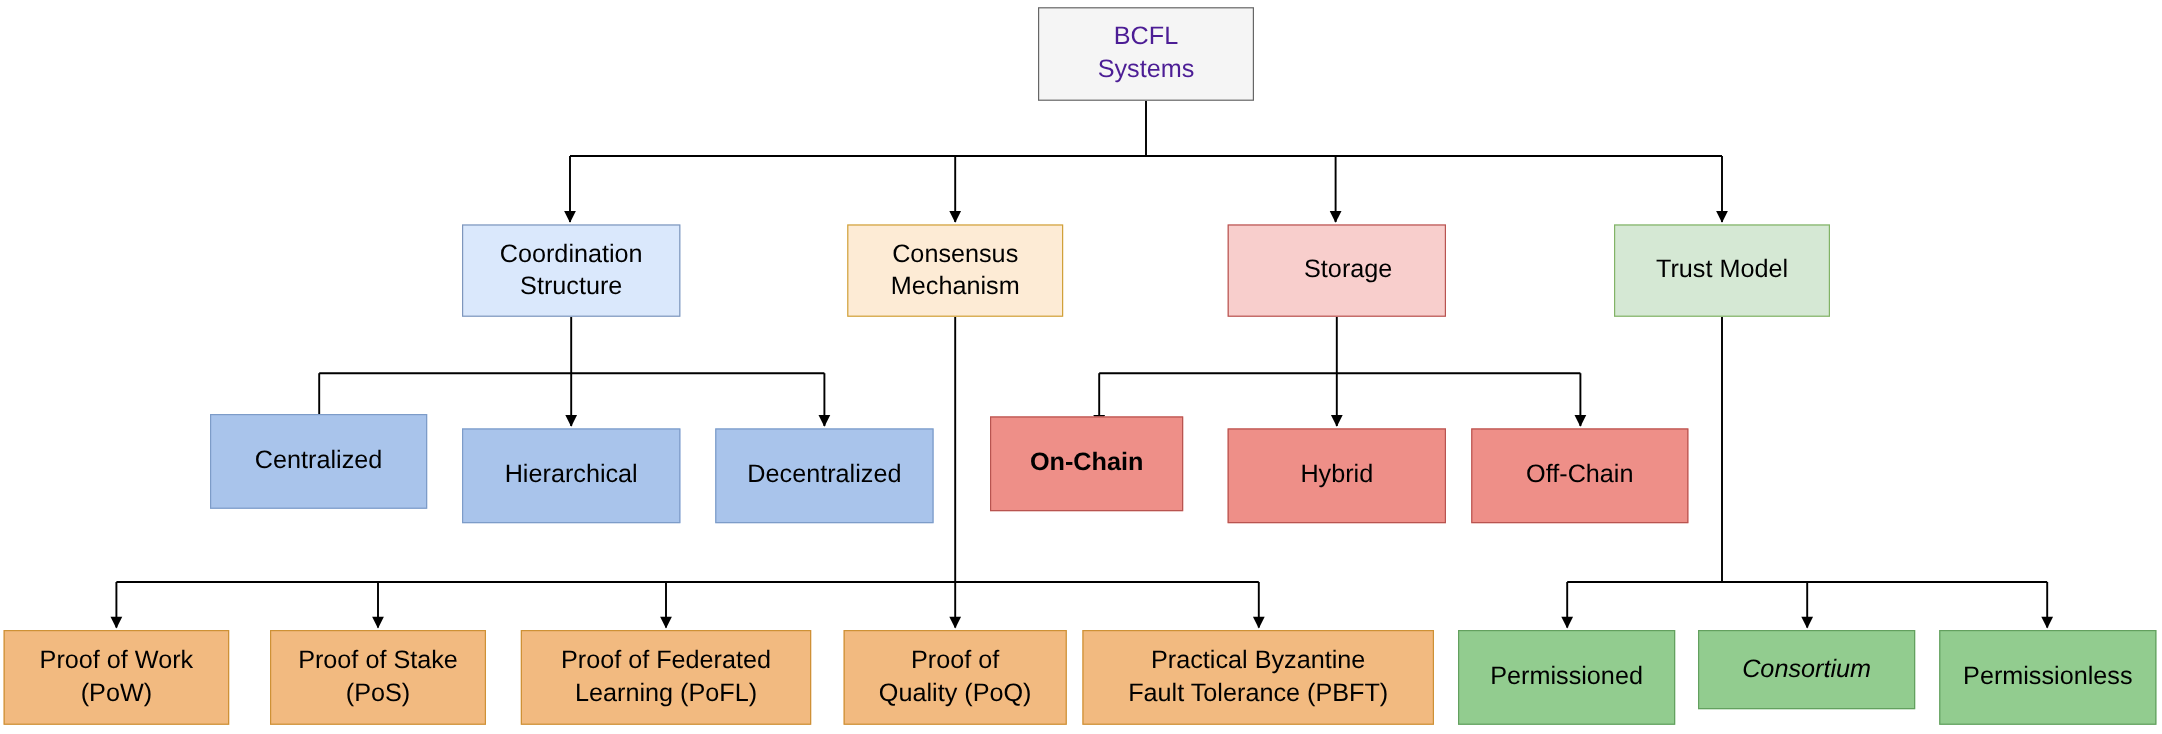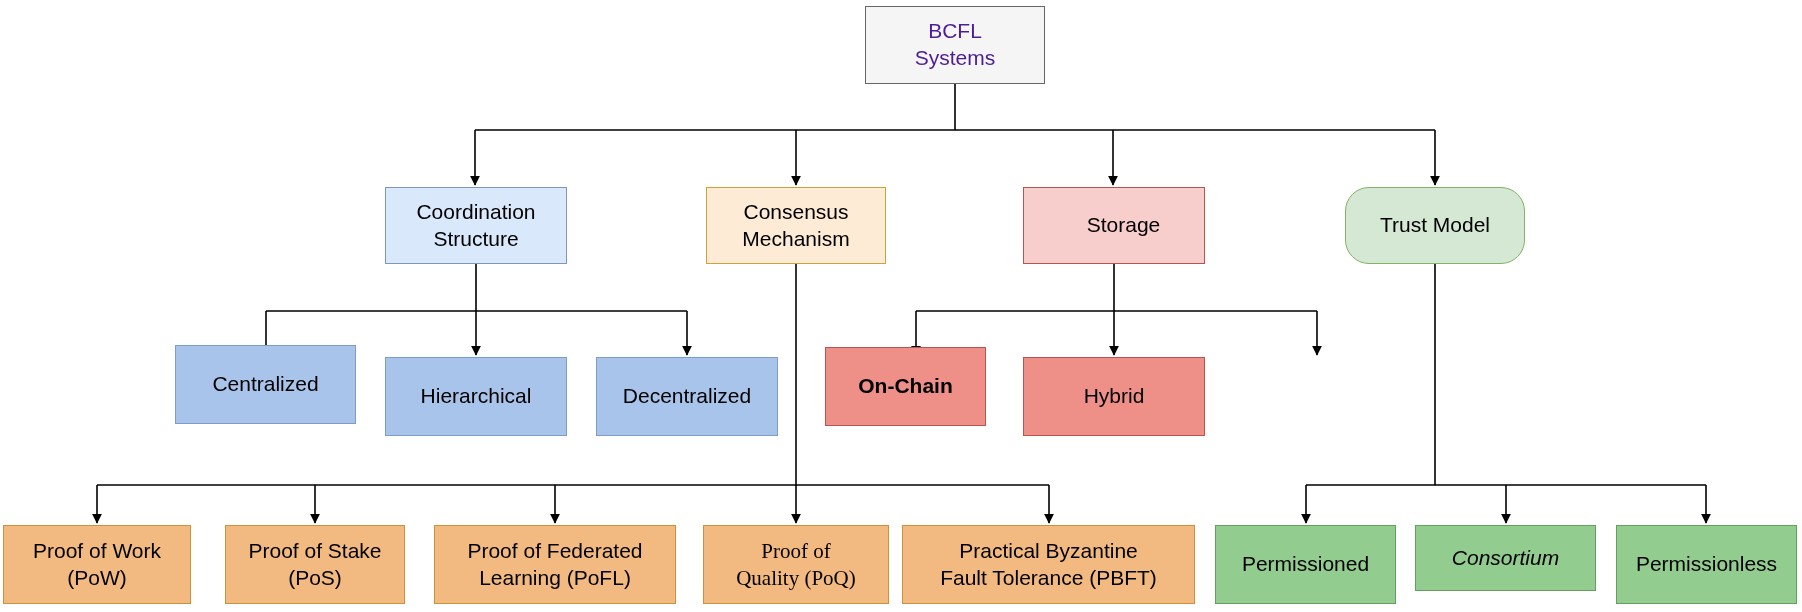--- a/index.html
+++ b/index.html
@@ -19,21 +19,21 @@
     display:flex;flex-direction:column;
     align-items:center;justify-content:center;
     text-align:center;
     font-size:21px;line-height:1.28;color:#000000;
     white-space:nowrap;
   }
   .c-gray  {background:#F5F5F5;border-color:#666666;color:#4c1d95;}
   .c-lblue {background:#DAE8FC;border-color:#7E96BC;}
   .c-cream {background:#FDEBD5;border-color:#D0A139;}
   .c-pink  {background:#F8CECC;border-color:#B85450;}
-  .c-lgreen{background:#D5E8D4;border-color:#82B366;border-radius:24px;}
+  .c-lgreen{background:#D5E8D4;border-color:#82B366;}
   .c-blue  {background:#A9C4EB;border-color:#7D9CC8;}
   .c-red   {background:#EE8F88;border-color:#B85450;}
   .c-orange{background:#F2BA80;border-color:#CE9136;}
   .c-green {background:#92CC8F;border-color:#63A05F;}
   .edge{stroke:#000000;stroke-width:1.6;fill:none;}
 </style>
 </head>
 <body>
 
 <div id="canvas">
@@ -113,34 +113,37 @@
   <div class="node c-blue" style="left:596px;top:357px;width:182px;height:79px;">
     <div>Decentralized</div>
   </div>
 
   <div class="node c-red" style="left:825px;top:347px;width:161px;height:79px;font-weight:bold;">
     <div>On-Chain</div>
   </div>
   <div class="node c-red" style="left:1023px;top:357px;width:182px;height:79px;">
     <div>Hybrid</div>
   </div>
+  <div class="node c-red" style="left:1226px;top:357px;width:181px;height:79px;">
+    <div>Off-Chain</div>
+  </div>
 
   <div class="node c-orange" style="left:3px;top:525px;width:188px;height:79px;">
     <div>Proof of Work</div>
     <div>(PoW)</div>
   </div>
   <div class="node c-orange" style="left:225px;top:525px;width:180px;height:79px;">
     <div>Proof of Stake</div>
     <div>(PoS)</div>
   </div>
   <div class="node c-orange" style="left:434px;top:525px;width:242px;height:79px;">
     <div>Proof of Federated</div>
     <div>Learning (PoFL)</div>
   </div>
-  <div class="node c-orange" style="left:703px;top:525px;width:186px;height:79px;font-family:Liberation Serif, serif;">
+  <div class="node c-orange" style="left:703px;top:525px;width:186px;height:79px;">
     <div>Proof of</div>
     <div>Quality (PoQ)</div>
   </div>
   <div class="node c-orange" style="left:902px;top:525px;width:293px;height:79px;">
     <div>Practical Byzantine</div>
     <div>Fault Tolerance (PBFT)</div>
   </div>
 
   <div class="node c-green" style="left:1215px;top:525px;width:181px;height:79px;">
     <div>Permissioned</div>

